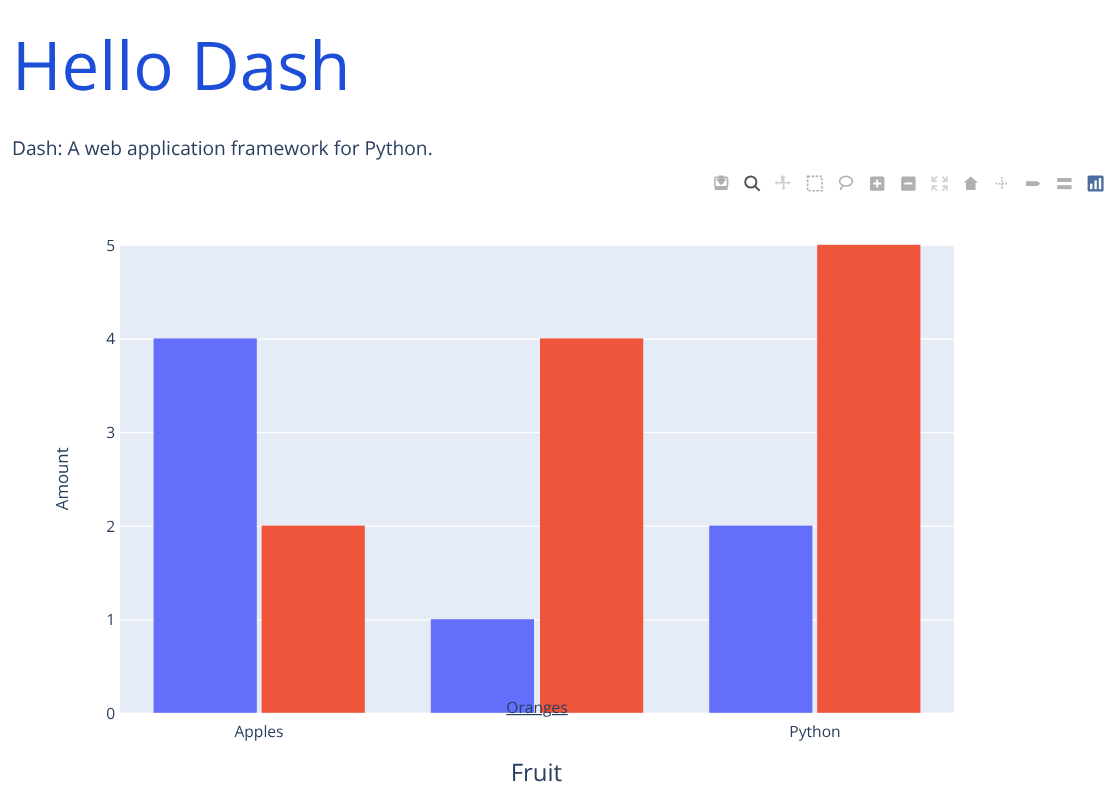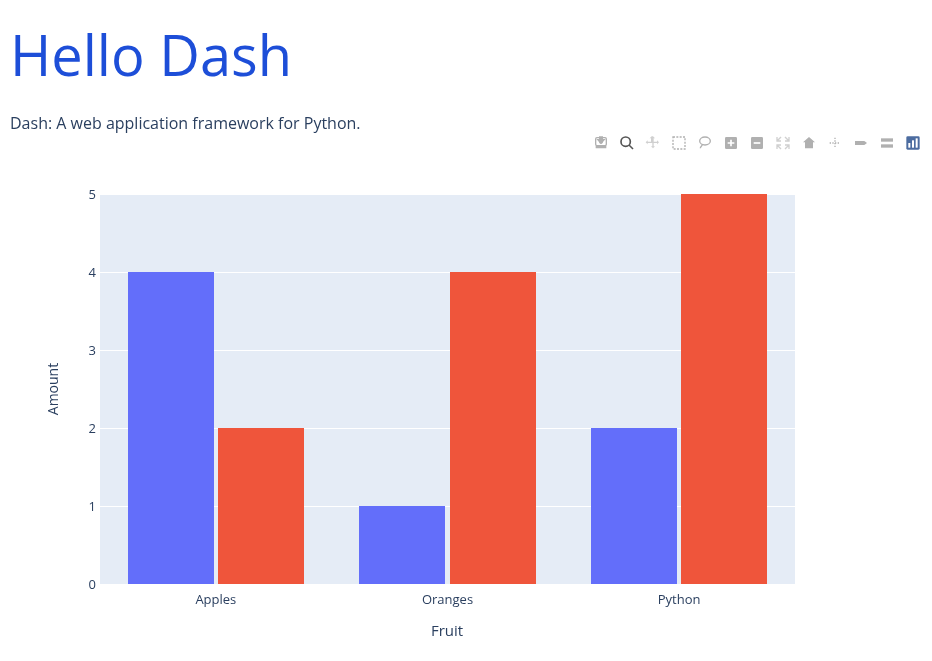--- a/index.html
+++ b/index.html
@@ -13,20 +13,21 @@
     }
     .title {
       font-size: 56px;
       font-weight: 400;
       color: #1d4ed8;
       margin: 6px 0 20px 0;
     }
     .subtitle {
       font-size: 16px;
       color: #2a3f5f;
+      margin-bottom: 10px;
     }
     .chart-area {
       position: relative;
       width: 912px;
       height: 520px;
     }
     .toolbar {
       position: absolute;
       top: 0px;
       right: 0px;
@@ -88,21 +89,21 @@
       top: 205px;
       font-size: 14px;
       color: #2a3f5f;
       transform: translate(-50%, -50%) rotate(-90deg);
       white-space: nowrap;
     }
     .xaxis-label {
       position: absolute;
       left: 437px;
       top: 436px;
-      font-size: 15px;
+      font-size: 20px;
       color: #2a3f5f;
       transform: translateX(-50%);
     }
     .bar {
       position: absolute;
       bottom: 0;
     }
     .bar.sf { background: #636efa; }
     .bar.mtl { background: #ef553b; }
     .legend {
@@ -237,16 +238,16 @@
     <div class="yaxis-label">Amount</div>
     <div class="xaxis-label">Fruit</div>
 
   <div class="yaxis-tick" style="top: 400px;">0</div>
       <div class="yaxis-tick" style="top: 322px;">1</div>
       <div class="yaxis-tick" style="top: 244px;">2</div>
       <div class="yaxis-tick" style="top: 166px;">3</div>
       <div class="yaxis-tick" style="top: 88px;">4</div>
       <div class="yaxis-tick" style="top: 10px;">5</div>
       <div class="xaxis-tick" style="left: 205.833px; top: 406px; text-align: center;">Apples</div>
-      <div class="xaxis-tick" style="left: 437.5px; top: 406px;">Oranges</div>
+      <div class="xaxis-tick" style="left: 437.5px; top: 386px; text-decoration: underline;">Oranges</div>
       <div class="xaxis-tick" style="left: 669.167px; top: 406px;">Python</div>
     </div>
 </div>
 
 </body></html>

